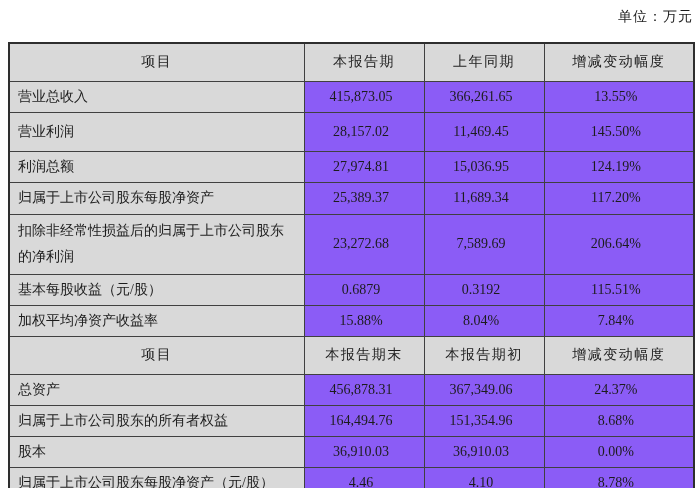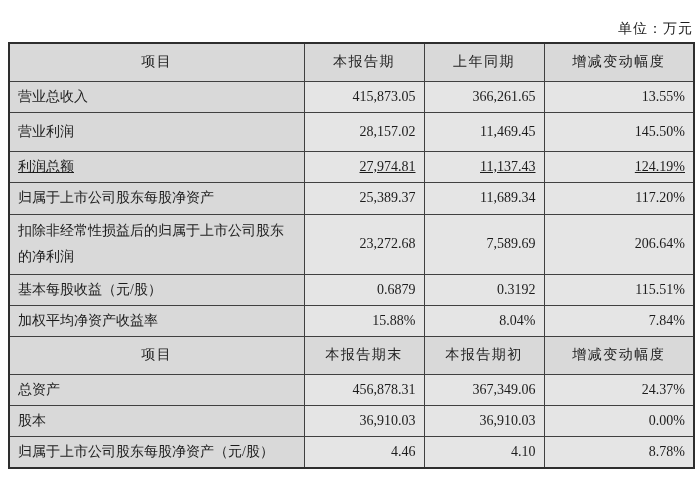--- a/index.html
+++ b/index.html
@@ -11,21 +11,21 @@
     position: relative;
     width: 700px;
     height: 488px;
     background: #ffffff;
     font-family: "Liberation Serif", "DejaVu Serif", serif;
     color: #1c1c1c;
     overflow: hidden;
   }
   .unit-label {
     position: absolute;
-    top: 20px;
+    top: 8px;
     right: 7px;
     font-size: 14px;
     letter-spacing: 1px;
     white-space: nowrap;
   }
   table.fin-table {
     position: absolute;
     left: 8px;
     top: 42px;
     width: 685px;
@@ -48,22 +48,22 @@
     padding: 4px 2px;
     margin-top: 12px;
   }
   table.fin-table td.label {
     background: #d9d9d9;
     text-align: left;
     padding: 2px 10px 2px 8px;
     line-height: 26px;
   }
   table.fin-table td.num {
-    background: #e5e5e5;
-    text-align: right;
+    background: #8b5cf6;
+    text-align: center;
     padding: 0 8px 0 2px;
     font-variant-numeric: tabular-nums;
     white-space: nowrap;
   }
 </style>
 </head>
 <body>
 
 <div class="page">
   <div class="unit-label">单位：万元</div>
@@ -87,24 +87,24 @@
           <td class="num">415,873.05</td>
           <td class="num">366,261.65</td>
           <td class="num">13.55%</td>
         </tr>
         <tr style="height: 39px;">
           <td class="label">营业利润</td>
           <td class="num">28,157.02</td>
           <td class="num">11,469.45</td>
           <td class="num">145.50%</td>
         </tr>
-        <tr style="height: 28px; text-decoration: underline;">
+        <tr style="height: 28px;">
           <td class="label">利润总额</td>
           <td class="num">27,974.81</td>
-          <td class="num">11,137.43</td>
+          <td class="num">15,036.95</td>
           <td class="num">124.19%</td>
         </tr>
         <tr style="height: 32px;">
           <td class="label">归属于上市公司股东每股净资产</td>
           <td class="num">25,389.37</td>
           <td class="num">11,689.34</td>
           <td class="num">117.20%</td>
         </tr>
         <tr style="height: 60px;">
           <td class="label">扣除非经常性损益后的归属于上市公司股东的净利润</td>
@@ -129,20 +129,26 @@
           <th>本报告期末</th>
           <th>本报告期初</th>
           <th>增减变动幅度</th>
         </tr>
         <tr style="height: 28px;">
           <td class="label">总资产</td>
           <td class="num">456,878.31</td>
           <td class="num">367,349.06</td>
           <td class="num">24.37%</td>
         </tr>
+        <tr style="height: 30px;">
+          <td class="label">归属于上市公司股东的所有者权益</td>
+          <td class="num">164,494.76</td>
+          <td class="num">151,354.96</td>
+          <td class="num">8.68%</td>
+        </tr>
         <tr style="height: 30px; margin-top: 6px;">
           <td class="label">股本</td>
           <td class="num">36,910.03</td>
           <td class="num">36,910.03</td>
           <td class="num">0.00%</td>
         </tr>
         <tr style="height: 28px;">
           <td class="label">归属于上市公司股东每股净资产（元/股）</td>
           <td class="num">4.46</td>
           <td class="num">4.10</td>

